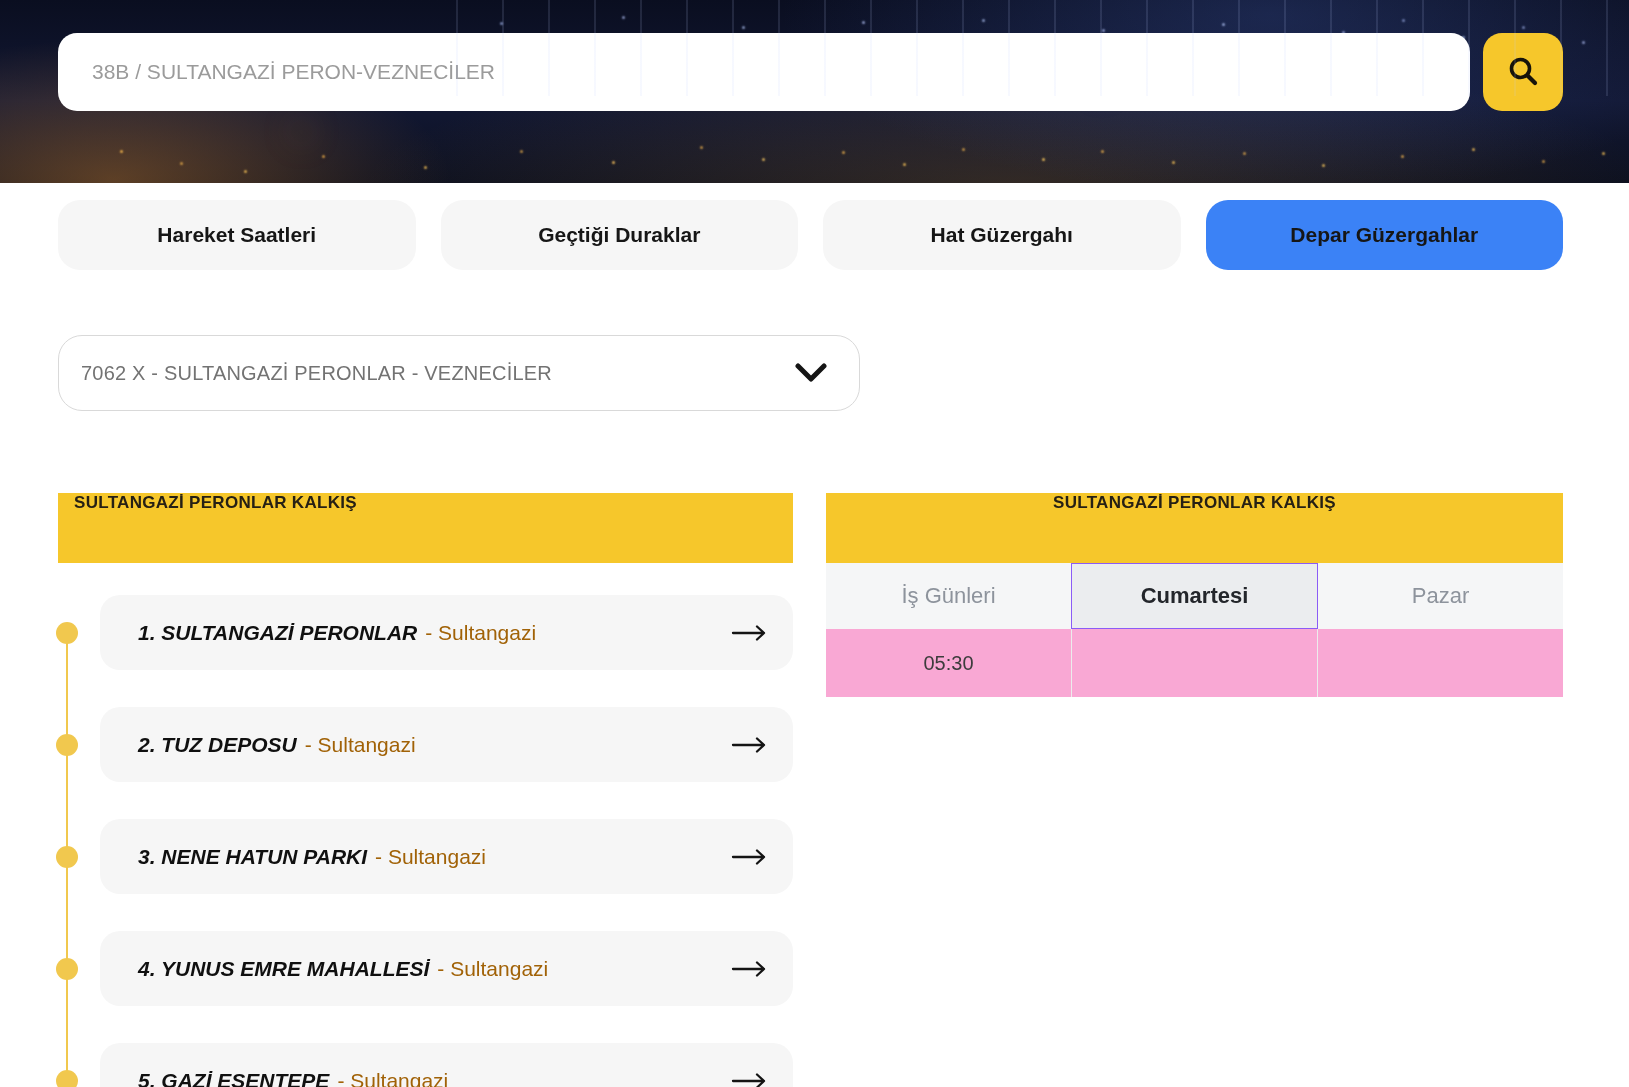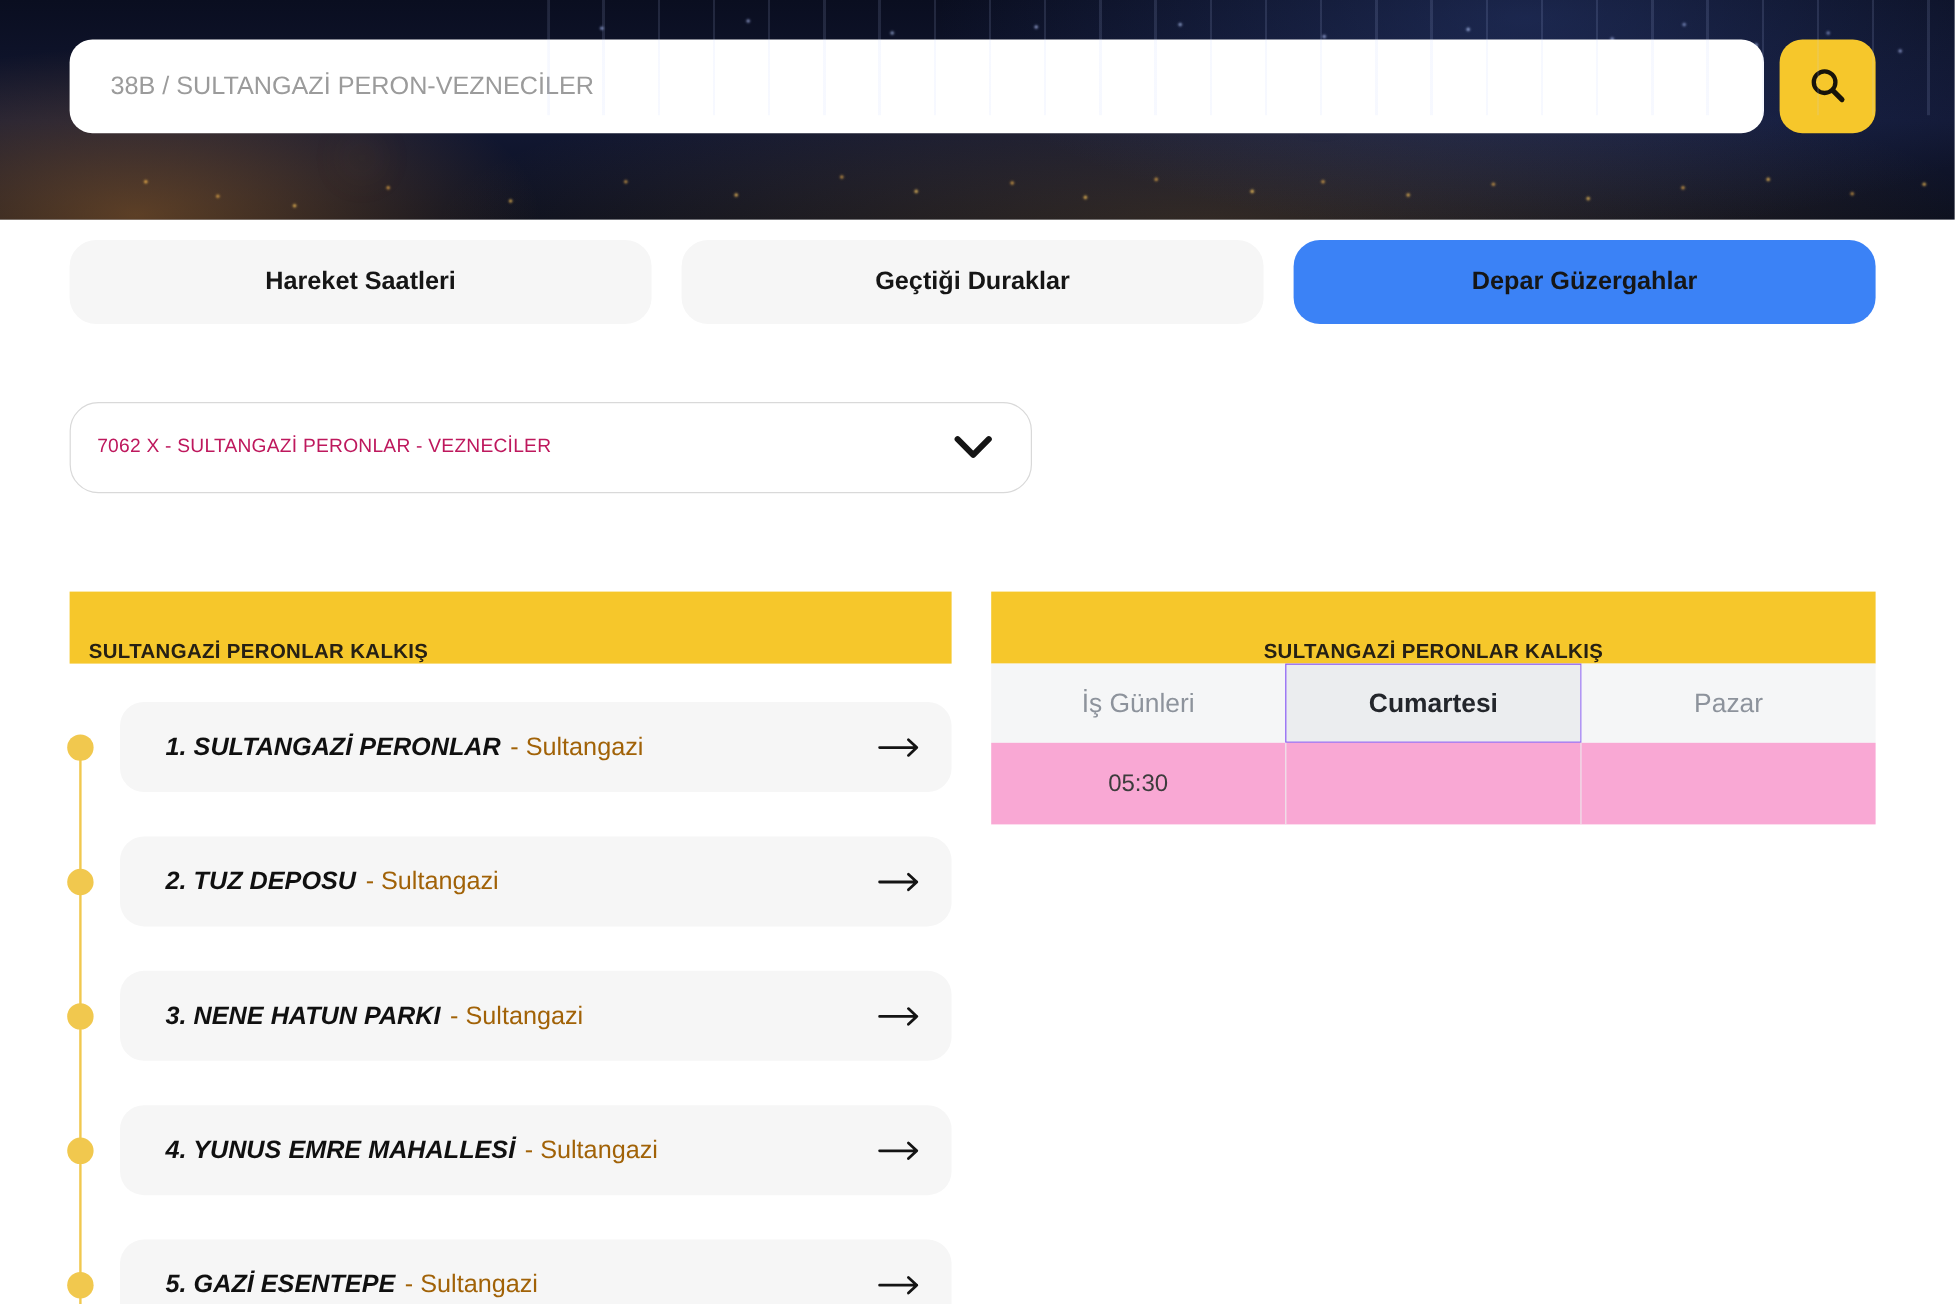--- a/index.html
+++ b/index.html
@@ -55,25 +55,25 @@
   
   .tabs { margin:17px 66px 0 58px; display:flex; gap:25px; }
   .tab { flex:1; height:70px; border:none; border-radius:22px; background:#F6F6F6;
     font-family:inherit; font-size:21px; font-weight:bold; color:#161616; cursor:pointer; }
   .tab.active { background:#3b82f6; }
 
   
   .route-select { margin:65px 0 0 58px; width:802px; height:76px; background:#fff;
     border:1px solid #d9d9d9; border-radius:24px; display:flex; align-items:center;
     justify-content:space-between; padding:0 32px 0 22px; cursor:pointer; }
-  .route-select .value { font-size:16px; color:#be185d; letter-spacing:.2px; }
+  .route-select .value { font-size:20px; color:#737373; letter-spacing:.2px; }
 
   
   .content { margin:82px 66px 0 58px; display:flex; gap:33px; align-items:flex-start; }
-  .panel-header { height:60px; background:#F6C72B; display:flex; align-items:flex-end;
+  .panel-header { height:70px; background:#F6C72B; display:flex; align-items:flex-start;
     font-weight:bold; font-size:17px; letter-spacing:.3px; color:#262014; }
   .panel-header.left { padding-left:16px; }
   .panel-header.center { justify-content:center; }
 
   .stops-col { width:735px; }
   .stops-list { position:relative; margin-top:32px; padding-left:42px;
     display:flex; flex-direction:column; gap:37px; }
   .timeline-line { position:absolute; left:8px; top:38px; bottom:-60px; width:2px; background:#F1C84E; }
   .stop-row { position:relative; }
   .stop-dot { position:absolute; left:-44px; top:50%; transform:translateY(-50%);
@@ -113,20 +113,21 @@
           <circle cx="16.5" cy="15.5" r="9" stroke="#17130a" stroke-width="3.6"></circle>
           <path d="M23.5 22.5 L31 30" stroke="#17130a" stroke-width="4.2" stroke-linecap="round"></path>
         </svg>
       </button>
     </div>
   </header>
 
   <nav class="tabs">
     <button class="tab">Hareket Saatleri</button>
     <button class="tab">Geçtiği Duraklar</button>
+    <button class="tab">Hat Güzergahı</button>
     <button class="tab active">Depar Güzergahlar</button>
   </nav>
 
   <div class="route-select">
     <span class="value">7062 X - SULTANGAZİ PERONLAR - VEZNECİLER</span>
     <svg width="32" height="20" viewBox="0 0 32 20" fill="none">
       <path d="M3 3 L16 16 L29 3" stroke="#151515" stroke-width="5" stroke-linecap="round" stroke-linejoin="round"></path>
     </svg>
   </div>
 

